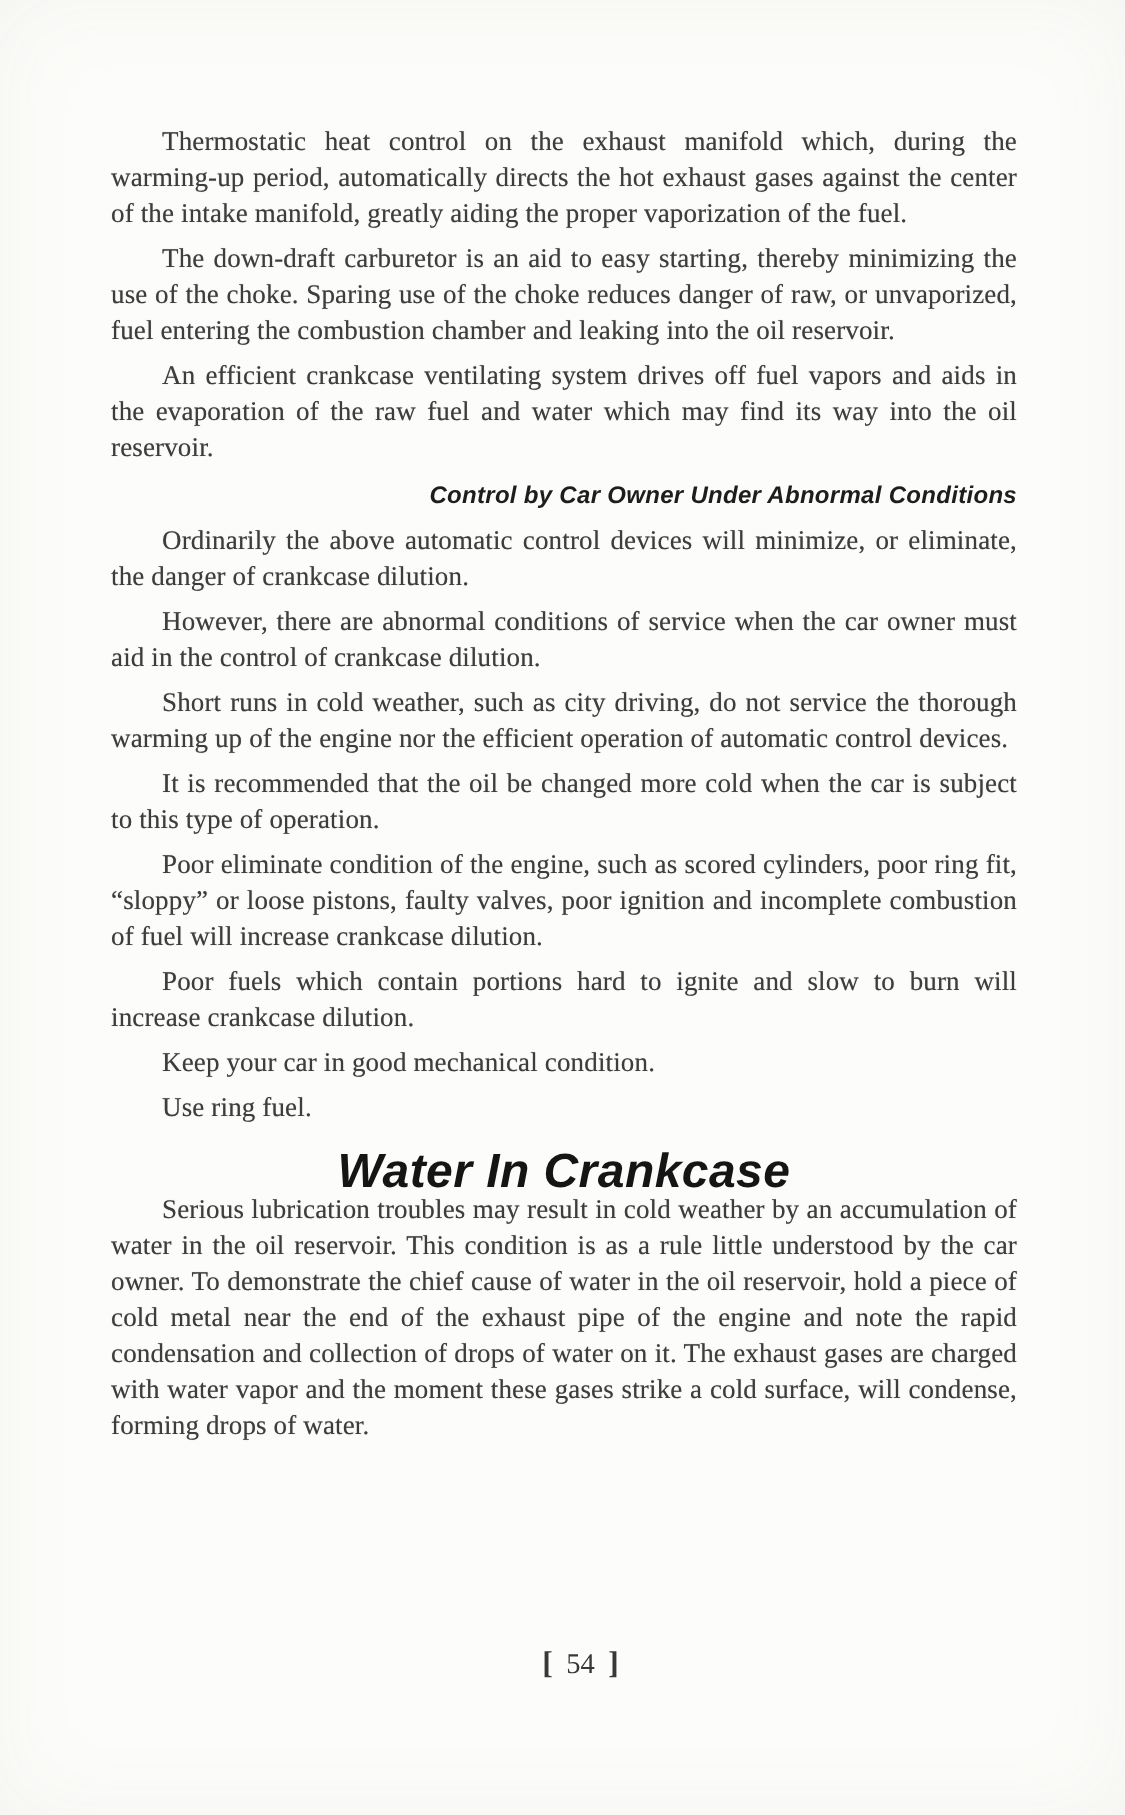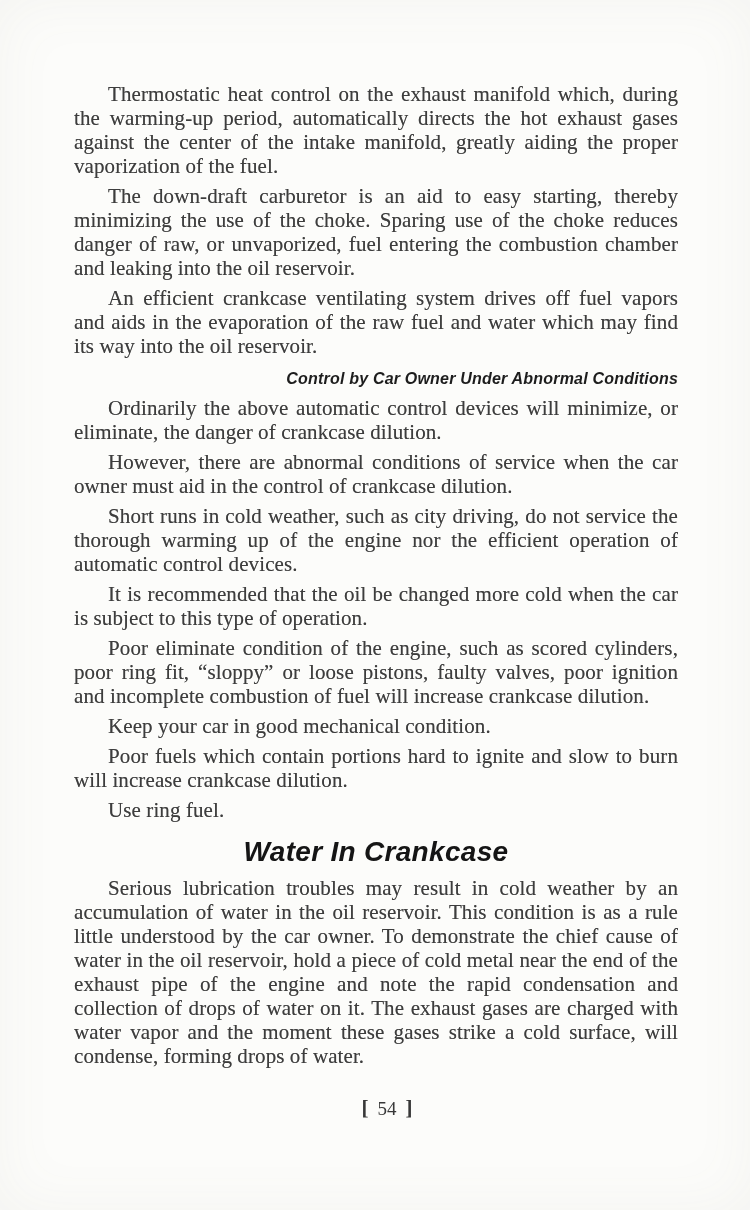--- a/index.html
+++ b/index.html
@@ -17,21 +17,21 @@
     color: #3d3d3d;
     box-shadow: inset 0 0 60px rgba(120,115,100,0.06);
   }
   .content {
     position: absolute;
     left: 74px;
     top: 82px;
     width: 604px;
   }
   .para {
-    font-size: 21px;
+    font-size: 18px;
     line-height: 24px;
     text-align: justify;
     text-indent: 34px;
     margin: 0 0 6px 0;
     letter-spacing: 0.1px;
     text-shadow: 0 0 0.5px rgba(70,70,70,0.55);
   }
   .subheading {
     font-family: "Liberation Sans", sans-serif;
     font-weight: bold;
@@ -41,26 +41,26 @@
     text-align: right;
     text-indent: 0;
     color: #1d1d1d;
     margin: 12px 0 8px 0;
     letter-spacing: 0.2px;
   }
   .mainheading {
     font-family: "Liberation Sans", sans-serif;
     font-weight: bold;
     font-style: italic;
-    font-size: 28px;
+    font-size: 32px;
     line-height: 28px;
     text-align: center;
     text-indent: 0;
     color: #151515;
-    margin: 16px 0 10px 0;
+    margin: 16px 0 0 0;
     letter-spacing: 0.3px;
   }
   .pagenum {
     position: absolute;
     top: 1096px;
     left: 12px;
     width: 750px;
     text-align: center;
     font-size: 19px;
     line-height: 24px;
@@ -82,22 +82,22 @@
     <p class="para">The down-draft carburetor is an aid to easy starting, thereby minimizing the use of the choke.  Sparing use of the choke reduces danger of raw, or unvaporized, fuel entering the combustion chamber and leaking into the oil reservoir.</p>
     <p class="para">An efficient crankcase ventilating system drives off fuel vapors and aids in the evaporation of the raw fuel and water which may find its way into the oil reservoir.</p>
 
     <h2 class="subheading">Control by Car Owner Under Abnormal Conditions</h2>
 
     <p class="para">Ordinarily the above automatic control devices will minimize, or eliminate, the danger of crankcase dilution.</p>
     <p class="para">However, there are abnormal conditions of service when the car owner must aid in the control of crankcase dilution.</p>
     <p class="para">Short runs in cold weather, such as city driving, do not service the thorough warming up of the engine nor the efficient operation of automatic control devices.</p>
     <p class="para">It is recommended that the oil be changed more cold when the car is subject to this type of operation.</p>
     <p class="para">Poor eliminate condition of the engine, such as scored cylinders, poor ring fit, “sloppy” or loose pistons, faulty valves, poor ignition and incomplete combustion of fuel will increase crankcase dilution.</p>
+    <p class="para">Poor fuels which contain portions hard to ignite and slow to burn will increase crankcase dilution.</p>
     <p class="para">Keep your car in good mechanical condition.</p>
-    <p class="para">Poor fuels which contain portions hard to ignite and slow to burn will increase crankcase dilution.</p>
     <p class="para">Use ring fuel.</p>
 
     <h1 class="mainheading">Water In Crankcase</h1>
 
     <p class="para">Serious lubrication troubles may result in cold weather by an accumulation of water in the oil reservoir.  This condition is as a rule little understood by the car owner.  To demonstrate the chief cause of water in the oil reservoir, hold a piece of cold metal near the end of the exhaust pipe of the engine and note the rapid condensation and collection of drops of water on it.  The exhaust gases are charged with water vapor and the moment these gases strike a cold surface, will condense, forming drops of water.</p>
 
   </div>
 
   <div class="pagenum">
     <span class="bracket">[</span><span>54</span><span class="bracket">]</span>

